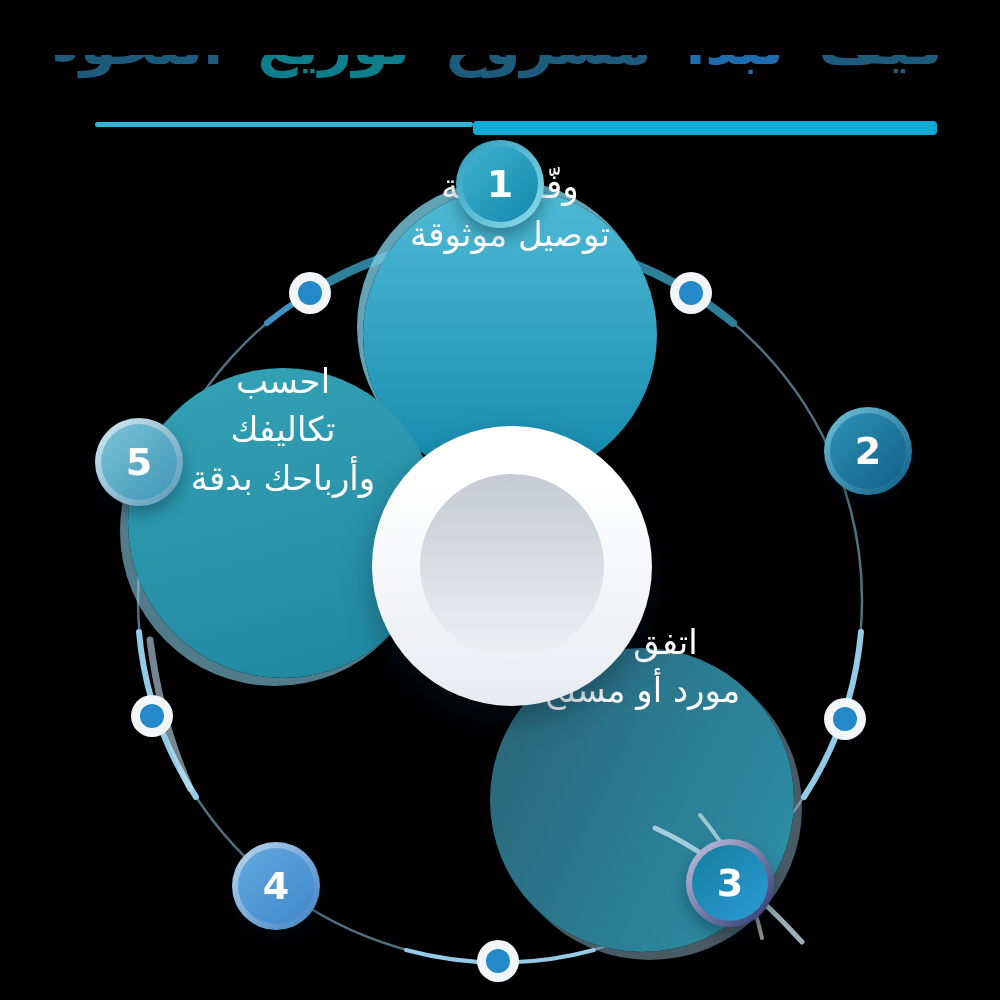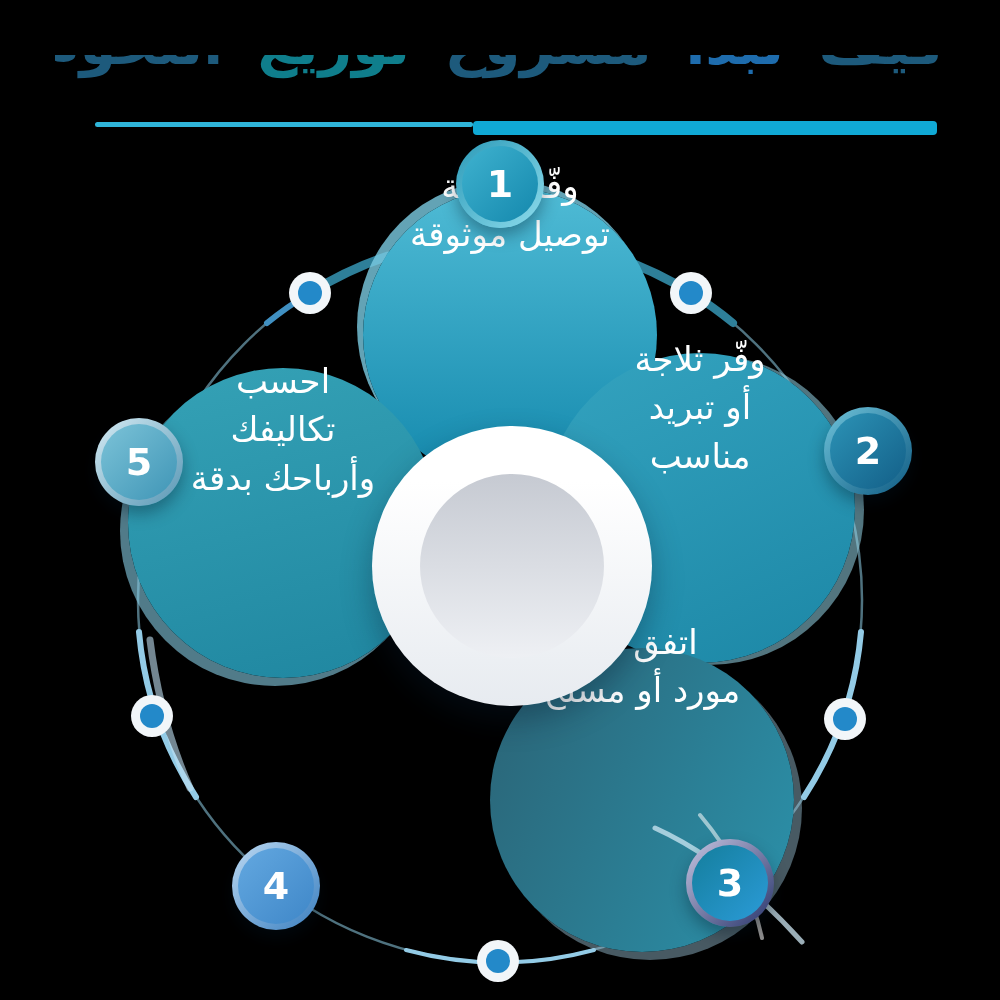--- a/index.html
+++ b/index.html
@@ -86,25 +86,20 @@
     <path id="segB2" d="M 691 293 A 362 362 0 0 1 733 323" fill="none" stroke-width="8" stroke-linecap="round" stroke="#2e7f99"></path>
     <path id="segR" d="M 861 632 A 362 362 0 0 1 804 797" fill="none" stroke-width="6" stroke-linecap="round" stroke="#93cbe6"></path>
     <path id="segL" d="M 139 632 A 362 362 0 0 0 196 797" fill="none" stroke-width="6" stroke-linecap="round" stroke="#93cbe6"></path>
     <path id="segBt" d="M 594 950 A 362 362 0 0 1 406 950" fill="none" stroke-width="4" stroke-linecap="round" stroke="#93cbe6"></path>
   </svg>
 
   <div class="petal c1" style="--g1: #4fbbd5; --g2: #1489ad; --rim: -6px -8px 0 0 rgba(124,204,226,0.8);">
     <div class="petal-label">وفّر خدمة
 توصيل موثوقة</div>
   </div>
-  <div class="petal c2" style="--g1: #34a3bf; --g2: #1c87a6; --rim: 9px 2px 0 0 rgba(150,214,232,0.55);">
-    <div class="petal-label">وفّر ثلاجة
-أو تبريد
-مناسب</div>
-  </div>
   <div class="petal c3" style="--g1: #2b6375; --g2: #2b92ab; --rim: 8px 8px 0 0 rgba(160,200,220,0.45);">
     <div class="petal-label">اتفق مع
 مورد أو مسلخ</div>
   </div>
   <div class="petal c5" style="--g1: #35a2b6; --g2: #1f86a0; --rim: -8px 8px 0 0 rgba(135,205,228,0.6);">
     <div class="petal-label">احسب
 تكاليفك
 وأرباحك بدقة</div>
   </div>
 

